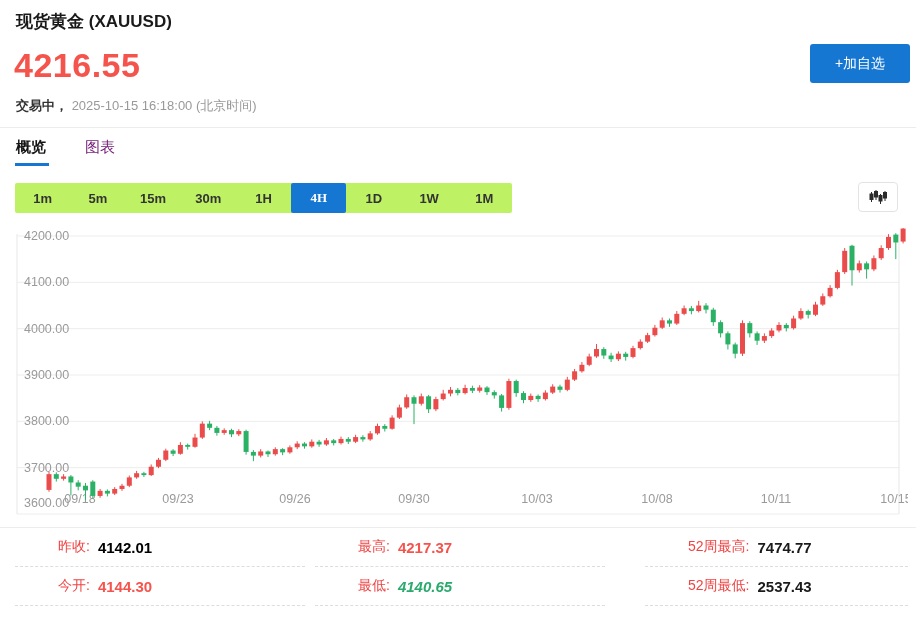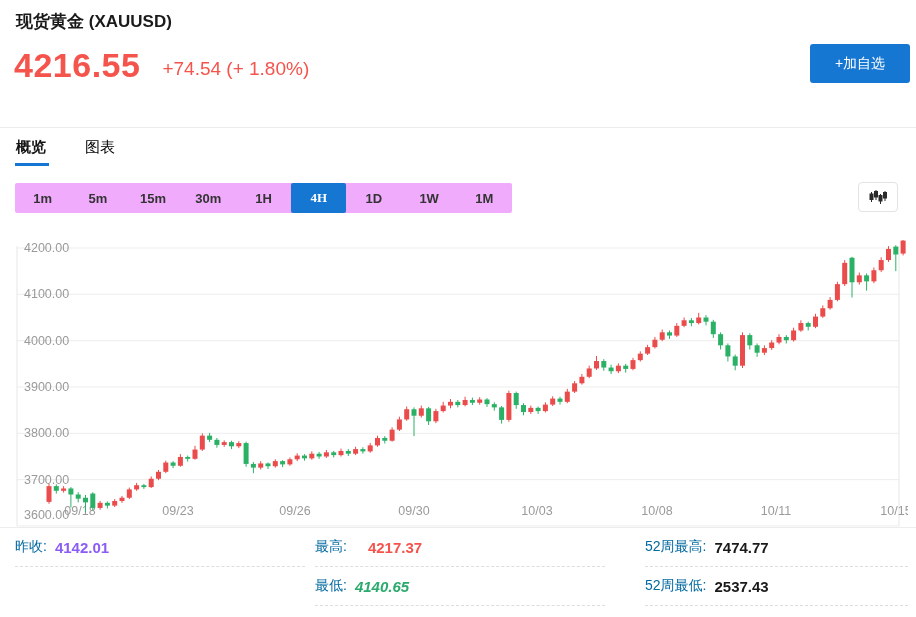--- a/index.html
+++ b/index.html
@@ -18,60 +18,63 @@
   .change { font-size:19px; color:#f5544c; margin-left:22px; line-height:30px; }
 
   .status-row { position:absolute; left:16px; top:97px; font-size:13px; }
   .status { color:#333; font-weight:bold; }
   .timestamp { color:#999; }
 
   .divider-top { position:absolute; left:0; top:127px; width:916px; height:1px; background:#ececec; }
 
   .tab { position:absolute; top:138px; font-size:15px; cursor:pointer; }
   .tab-overview { left:16px; color:#141414; font-weight:bold; }
-  .tab-chart { left:85px; color:#000000; }
+  .tab-chart { left:85px; color:#701a75; }
   .tab-underline { position:absolute; left:15px; top:163px; width:34px; height:3px; background:#1677d2; }
 
   .interval-bar { position:absolute; left:15px; top:183px; width:497px; height:30px;
-    background:#f0abfc; border-radius:2px; display:flex; }
+    background:#bef264; border-radius:2px; display:flex; }
   .interval-btn { flex:1; display:flex; align-items:center; justify-content:center;
     font-size:13px; font-weight:600; color:#333; cursor:pointer; border-radius:2px; }
   .interval-btn.active { background:#1677d2; color:#fff;font-family:Liberation Serif, serif; }
 
   .chart-type-btn { position:absolute; left:858px; top:182px; width:40px; height:30px;
     background:#fff; border:1px solid #e3e3e3; border-radius:4px;
     display:flex; align-items:center; justify-content:center; cursor:pointer; }
 
-  .chart-wrap { position:absolute; left:0; top:228px; width:908px; height:300px; }
+  .chart-wrap { position:absolute; left:0; top:216px; width:908px; height:300px; }
 
   .divider-bottom { position:absolute; left:0; top:527px; width:916px; height:1px; background:#ededed; }
 
   .stats { position:absolute; left:0; top:528px; width:916px; }
   .stat-col { position:absolute; top:0; }
   .stat-col-0 { left:15px;  width:290px; }
   .stat-col-1 { left:315px; width:290px; }
   .stat-col-2 { left:645px; width:263px; }
   .stat-row { height:39px; display:flex; align-items:center; border-bottom:1px dashed #ddd; }
-  .stat-label { font-size:14px; color:#0369a1; margin-right:8px; }
+  .stat-label { font-size:14px; color:#ef4444; margin-right:8px;margin-left:43px; }
   .stat-value { font-size:15px; font-weight:bold; }
 </style>
 </head>
 <body>
 
 <div id="app">
 
   <div class="title">现货黄金 (XAUUSD)</div>
 
   <button class="watch-btn">+加自选</button>
 
   <div class="price-row">
     <span class="price">4216.55</span>
-    <span class="change">+74.54 (+ 1.80%)</span>
   </div>
 
+  <div class="status-row">
+    <span class="status">交易中，</span>
+    <span class="timestamp">2025-10-15 16:18:00 (北京时间)</span>
+  </div>
 
   <div class="divider-top"></div>
 
   <div class="tab tab-overview">概览</div>
   <div class="tab-underline"></div>
   <div class="tab tab-chart">图表</div>
 
   <div class="interval-bar">
       <div class="interval-btn">1m</div>
       <div class="interval-btn">5m</div>
@@ -363,27 +366,31 @@
         <rect x="900.6" y="12.586666666666666" width="5" height="12.973333333333333" fill="#ea4b4b"></rect>
       </svg>
   </div>
 
   <div class="divider-bottom"></div>
 
   <div class="stats">
     <div class="stat-col stat-col-0">
       <div class="stat-row">
         <span class="stat-label">昨收:</span>
-        <span class="stat-value" style="color: #8b5cf6;">4142.01</span>
+        <span class="stat-value" style="color: #000000;">4142.01</span>
+      </div>
+      <div class="stat-row">
+        <span class="stat-label">今开:</span>
+        <span class="stat-value" style="color: rgb(245, 83, 75);">4144.30</span>
       </div>
     </div>
     <div class="stat-col stat-col-1">
       <div class="stat-row">
         <span class="stat-label">最高:</span>
-        <span class="stat-value" style="color: rgb(245, 83, 75); margin-left: 13px;">4217.37</span>
+        <span class="stat-value" style="color: rgb(245, 83, 75);">4217.37</span>
       </div>
       <div class="stat-row">
         <span class="stat-label">最低:</span>
         <span class="stat-value" style="color: rgb(42, 170, 108); font-style: italic;">4140.65</span>
       </div>
     </div>
     <div class="stat-col stat-col-2">
       <div class="stat-row">
         <span class="stat-label">52周最高:</span>
         <span class="stat-value" style="color: rgb(26, 26, 26);">7474.77</span>

